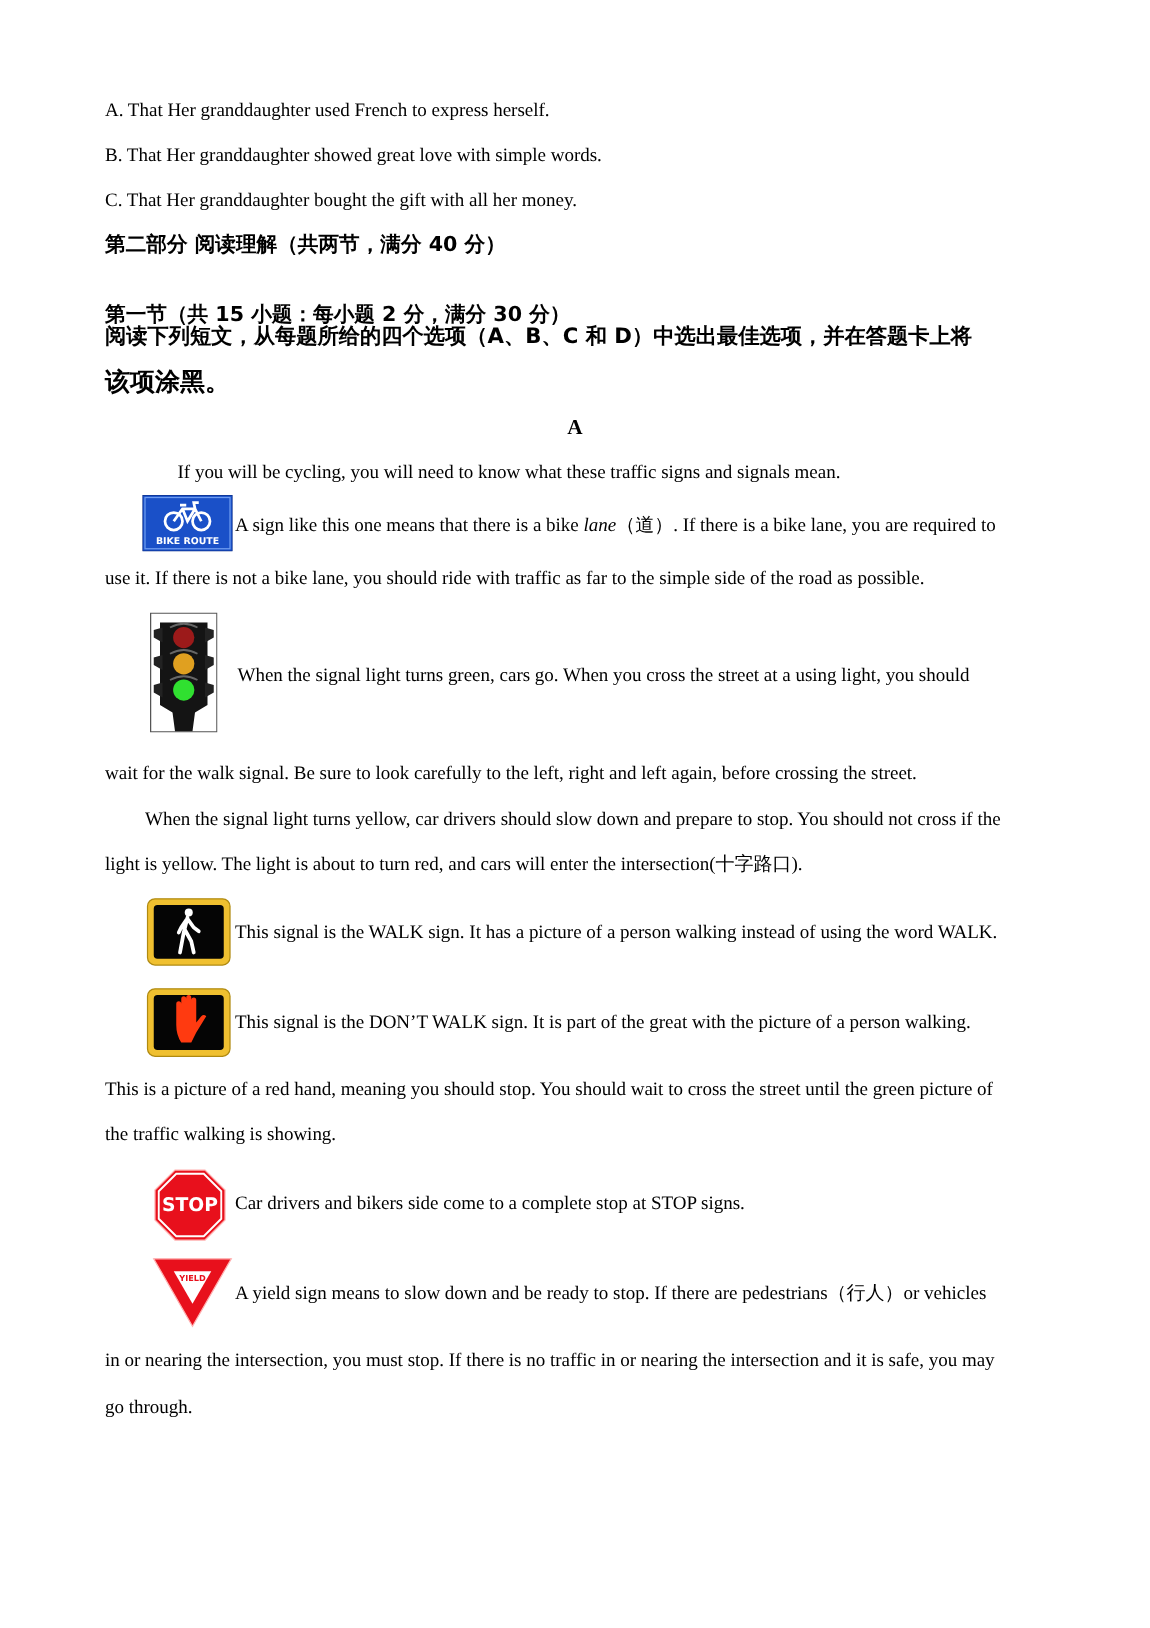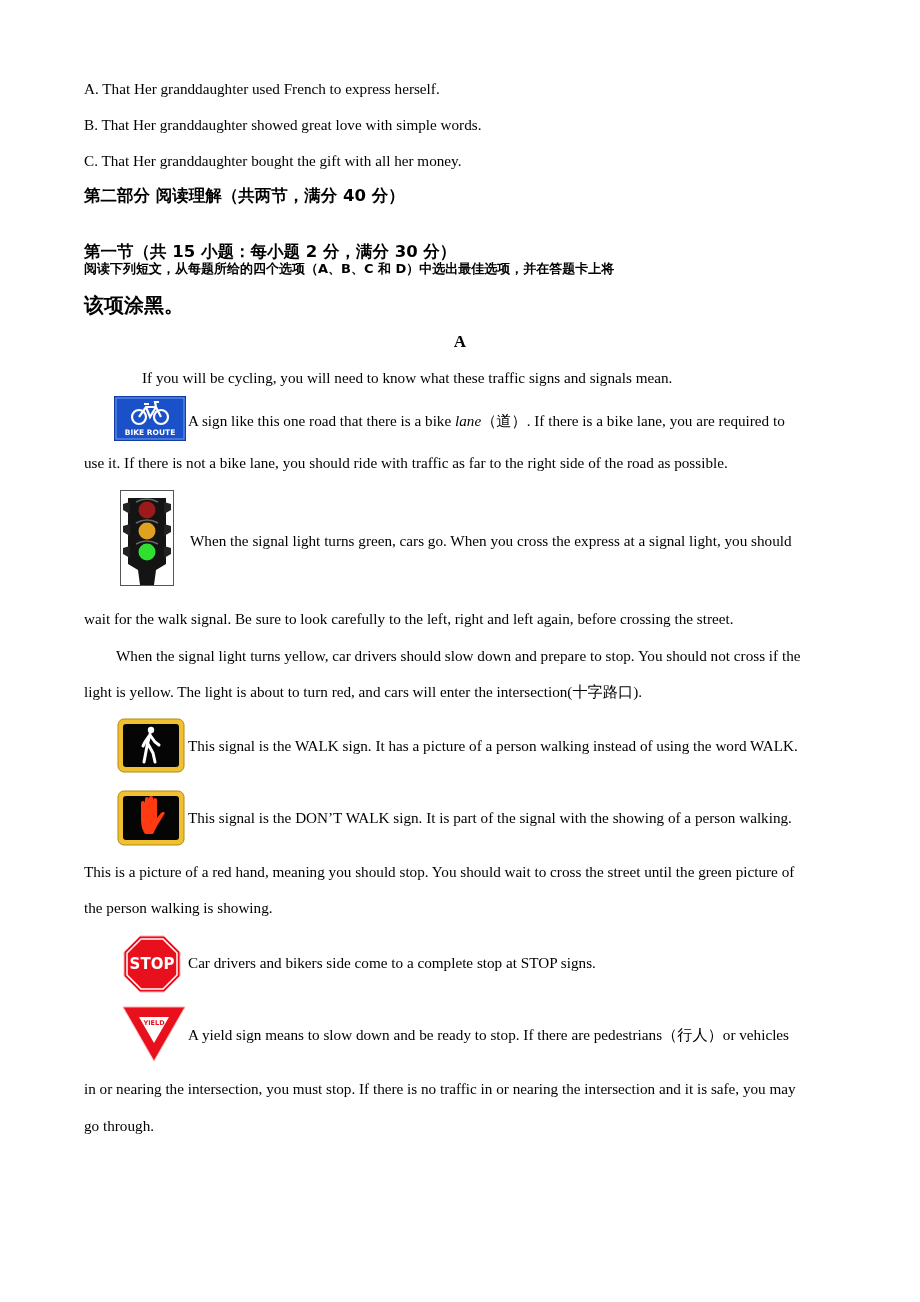--- a/index.html
+++ b/index.html
@@ -28,56 +28,56 @@
   <span>B.</span>
   <span>That Her granddaughter showed great love with simple words.</span>
 </div>
 <div class="line" style="top:151px">
   <span>C.</span>
   <span>That Her granddaughter bought the gift with all her money.</span>
 </div>
 
 <div class="line bold" style="top:186px; font-family:'DejaVu Sans', sans-serif; font-size:16.5px;">第二部分  阅读理解（共两节，满分 40 分）</div>
 <div class="line bold" style="top:222px; font-family:'DejaVu Sans', sans-serif; font-size:16.5px;margin-top:20px;">第一节（共 15 小题：每小题 2 分，满分 30 分）</div>
-<div class="line bold" style="top:259px; font-family:'DejaVu Sans', sans-serif; font-size:13px;">阅读下列短文，从每题所给的四个选项（A、B、C 和 D）中选出最佳选项，并在答题卡上将</div>
+<div class="line bold" style="top:259px; font-family:'DejaVu Sans', sans-serif; font-size:17px;">阅读下列短文，从每题所给的四个选项（A、B、C 和 D）中选出最佳选项，并在答题卡上将</div>
 <div class="line bold" style="top:295px; font-family:'DejaVu Sans', sans-serif; font-size:20px;">该项涂黑。</div>
 
 <div class="line center bold" style="top:332px">A</div>
 
 <div class="line" style="top:368px; left:142px">If you will be cycling, you will need to know what these traffic signs and signals mean.</div>
 
 <div class="icon" style="left:114px; top:396px; width:92px; height:45px;">
   <svg width="72" height="45" viewBox="0 0 72 45">
     <rect x="0" y="0" width="72" height="45" fill="#1a50c8" stroke="#0a2a80" stroke-width="1"></rect>
     <rect x="2" y="2" width="68" height="41" fill="none" stroke="#6f9cf0" stroke-width="1"></rect>
     <g stroke="#ffffff" stroke-width="2.2" fill="none">
       <circle cx="25" cy="21" r="7"></circle>
       <circle cx="47" cy="21" r="7"></circle>
       <path d="M25 21 L32 11 L42 11 L47 21 M32 11 L36 21 L42 11 M30 8 L35 8 M42 11 L41 6 L45 6"></path>
     </g>
     <text x="36" y="39" fill="#ffffff" font-size="7.5" font-weight="bold" text-anchor="middle" font-family="DejaVu Sans, sans-serif">BIKE ROUTE</text>
   </svg>
 </div>
 <div class="line" style="top:411px; left:188px">
-  <span>A sign like this one road that there is a bike </span><em>lane</em><span>（道）. If there is a bike lane, you are required to</span>
+  <span>A sign like this one means that there is a bike </span><em>lane</em><span>（道）. If there is a bike lane, you are required to</span>
 </div>
-<div class="line" style="top:453px">use it. If there is not a bike lane, you should ride with traffic as far to the right side of the road as possible.</div>
+<div class="line" style="top:453px">use it. If there is not a bike lane, you should ride with traffic as far to the simple side of the road as possible.</div>
 
 <div class="icon" style="left:120px; top:490px; width:54px; height:96px;">
   <svg width="54" height="96" viewBox="0 0 54 96">
     <rect x="0.5" y="0.5" width="53" height="95" fill="#ffffff" stroke="#555" stroke-width="1"></rect>
     <path d="M8 8 L46 8 L46 74 L36 80 L34 95 L20 95 L18 80 L8 74 Z" fill="#141414"></path>
     <path d="M3 14 L10 12 L10 24 L3 20 Z M51 14 L44 12 L44 24 L51 20 Z M3 36 L10 34 L10 46 L3 42 Z M51 36 L44 34 L44 46 L51 42 Z M3 58 L10 56 L10 68 L3 64 Z M51 58 L44 56 L44 68 L51 64 Z" fill="#222"></path>
     <circle cx="27" cy="20" r="8.5" fill="#9c1a1a"></circle>
     <circle cx="27" cy="41" r="8.5" fill="#e0a020"></circle>
     <circle cx="27" cy="62" r="8.5" fill="#30e030"></circle>
     <path d="M16 12 Q27 6 38 12 M16 33 Q27 27 38 33 M16 54 Q27 48 38 54" stroke="#666" stroke-width="1.5" fill="none"></path>
   </svg>
 </div>
-<div class="line" style="top:531px; left:190px">When the signal light turns green, cars go. When you cross the express at a signal light, you should</div>
+<div class="line" style="top:531px; left:190px">When the signal light turns green, cars go. When you cross the street at a using light, you should</div>
 <div class="line" style="top:609px">wait for the walk signal. Be sure to look carefully to the left, right and left again, before crossing the street.</div>
 
 <div class="line" style="top:646px; left:116px">When the signal light turns yellow, car drivers should slow down and prepare to stop. You should not cross if the</div>
 <div class="line" style="top:682px">light is yellow. The light is about to turn red, and cars will enter the intersection(十字路口).</div>
 
 <div class="icon" style="left:117px; top:718px; width:68px; height:55px;">
   <svg width="68" height="55" viewBox="0 0 68 55">
     <rect x="1" y="1" width="66" height="53" rx="6" fill="#f0c030" stroke="#b08a10" stroke-width="1"></rect>
     <rect x="6" y="6" width="56" height="43" rx="3" fill="#050505"></rect>
     <circle cx="34" cy="12" r="3.2" fill="#ffffff"></circle>
@@ -86,23 +86,23 @@
 </div>
 <div class="line" style="top:736px; left:188px">This signal is the WALK sign. It has a picture of a person walking instead of using the word WALK.</div>
 
 <div class="icon" style="left:117px; top:790px; width:68px; height:56px;">
   <svg width="68" height="56" viewBox="0 0 68 56">
     <rect x="1" y="1" width="66" height="54" rx="6" fill="#f0c030" stroke="#b08a10" stroke-width="1"></rect>
     <rect x="6" y="6" width="56" height="44" rx="3" fill="#050505"></rect>
     <path d="M24 22 L24 13 Q24 11 26 11 Q28 11 28 13 L28 20 L28 9 Q28 7 30 7 Q32 7 32 9 L32 20 L32 8 Q32 6 34 6 Q36 6 36 8 L36 20 L36 10 Q36 8 38 8 Q40 8 40 10 L40 28 L44 23 Q46 21 48 23 L40 36 Q38 40 36 44 L28 44 Q24 38 24 30 Z" fill="#ff3a10"></path>
   </svg>
 </div>
-<div class="line" style="top:808px; left:188px">This signal is the DON’T WALK sign. It is part of the signal with the showing of a person walking.</div>
+<div class="line" style="top:808px; left:188px">This signal is the DON’T WALK sign. It is part of the great with the picture of a person walking.</div>
 <div class="line" style="top:862px">This is a picture of a red hand, meaning you should stop. You should wait to cross the street until the green picture of</div>
-<div class="line" style="top:898px">the person walking is showing.</div>
+<div class="line" style="top:898px">the traffic walking is showing.</div>
 
 <div class="icon" style="left:123px; top:935px; width:58px; height:46px;">
   <svg width="58" height="58" viewBox="0 0 58 58">
     <polygon points="17,1 41,1 57,17 57,41 41,57 17,57 1,41 1,17" fill="#e8101c" stroke="#ffb0b0" stroke-width="1"></polygon>
     <polygon points="18,4 40,4 54,18 54,40 40,54 18,54 4,40 4,18" fill="none" stroke="#ffffff" stroke-width="1.5"></polygon>
     <text x="29" y="34" fill="#ffffff" font-size="15" font-weight="bold" text-anchor="middle" font-family="DejaVu Sans, sans-serif">STOP</text>
   </svg>
 </div>
 <div class="line" style="top:953px; left:188px">Car drivers and bikers side come to a complete stop at STOP signs.</div>
 

